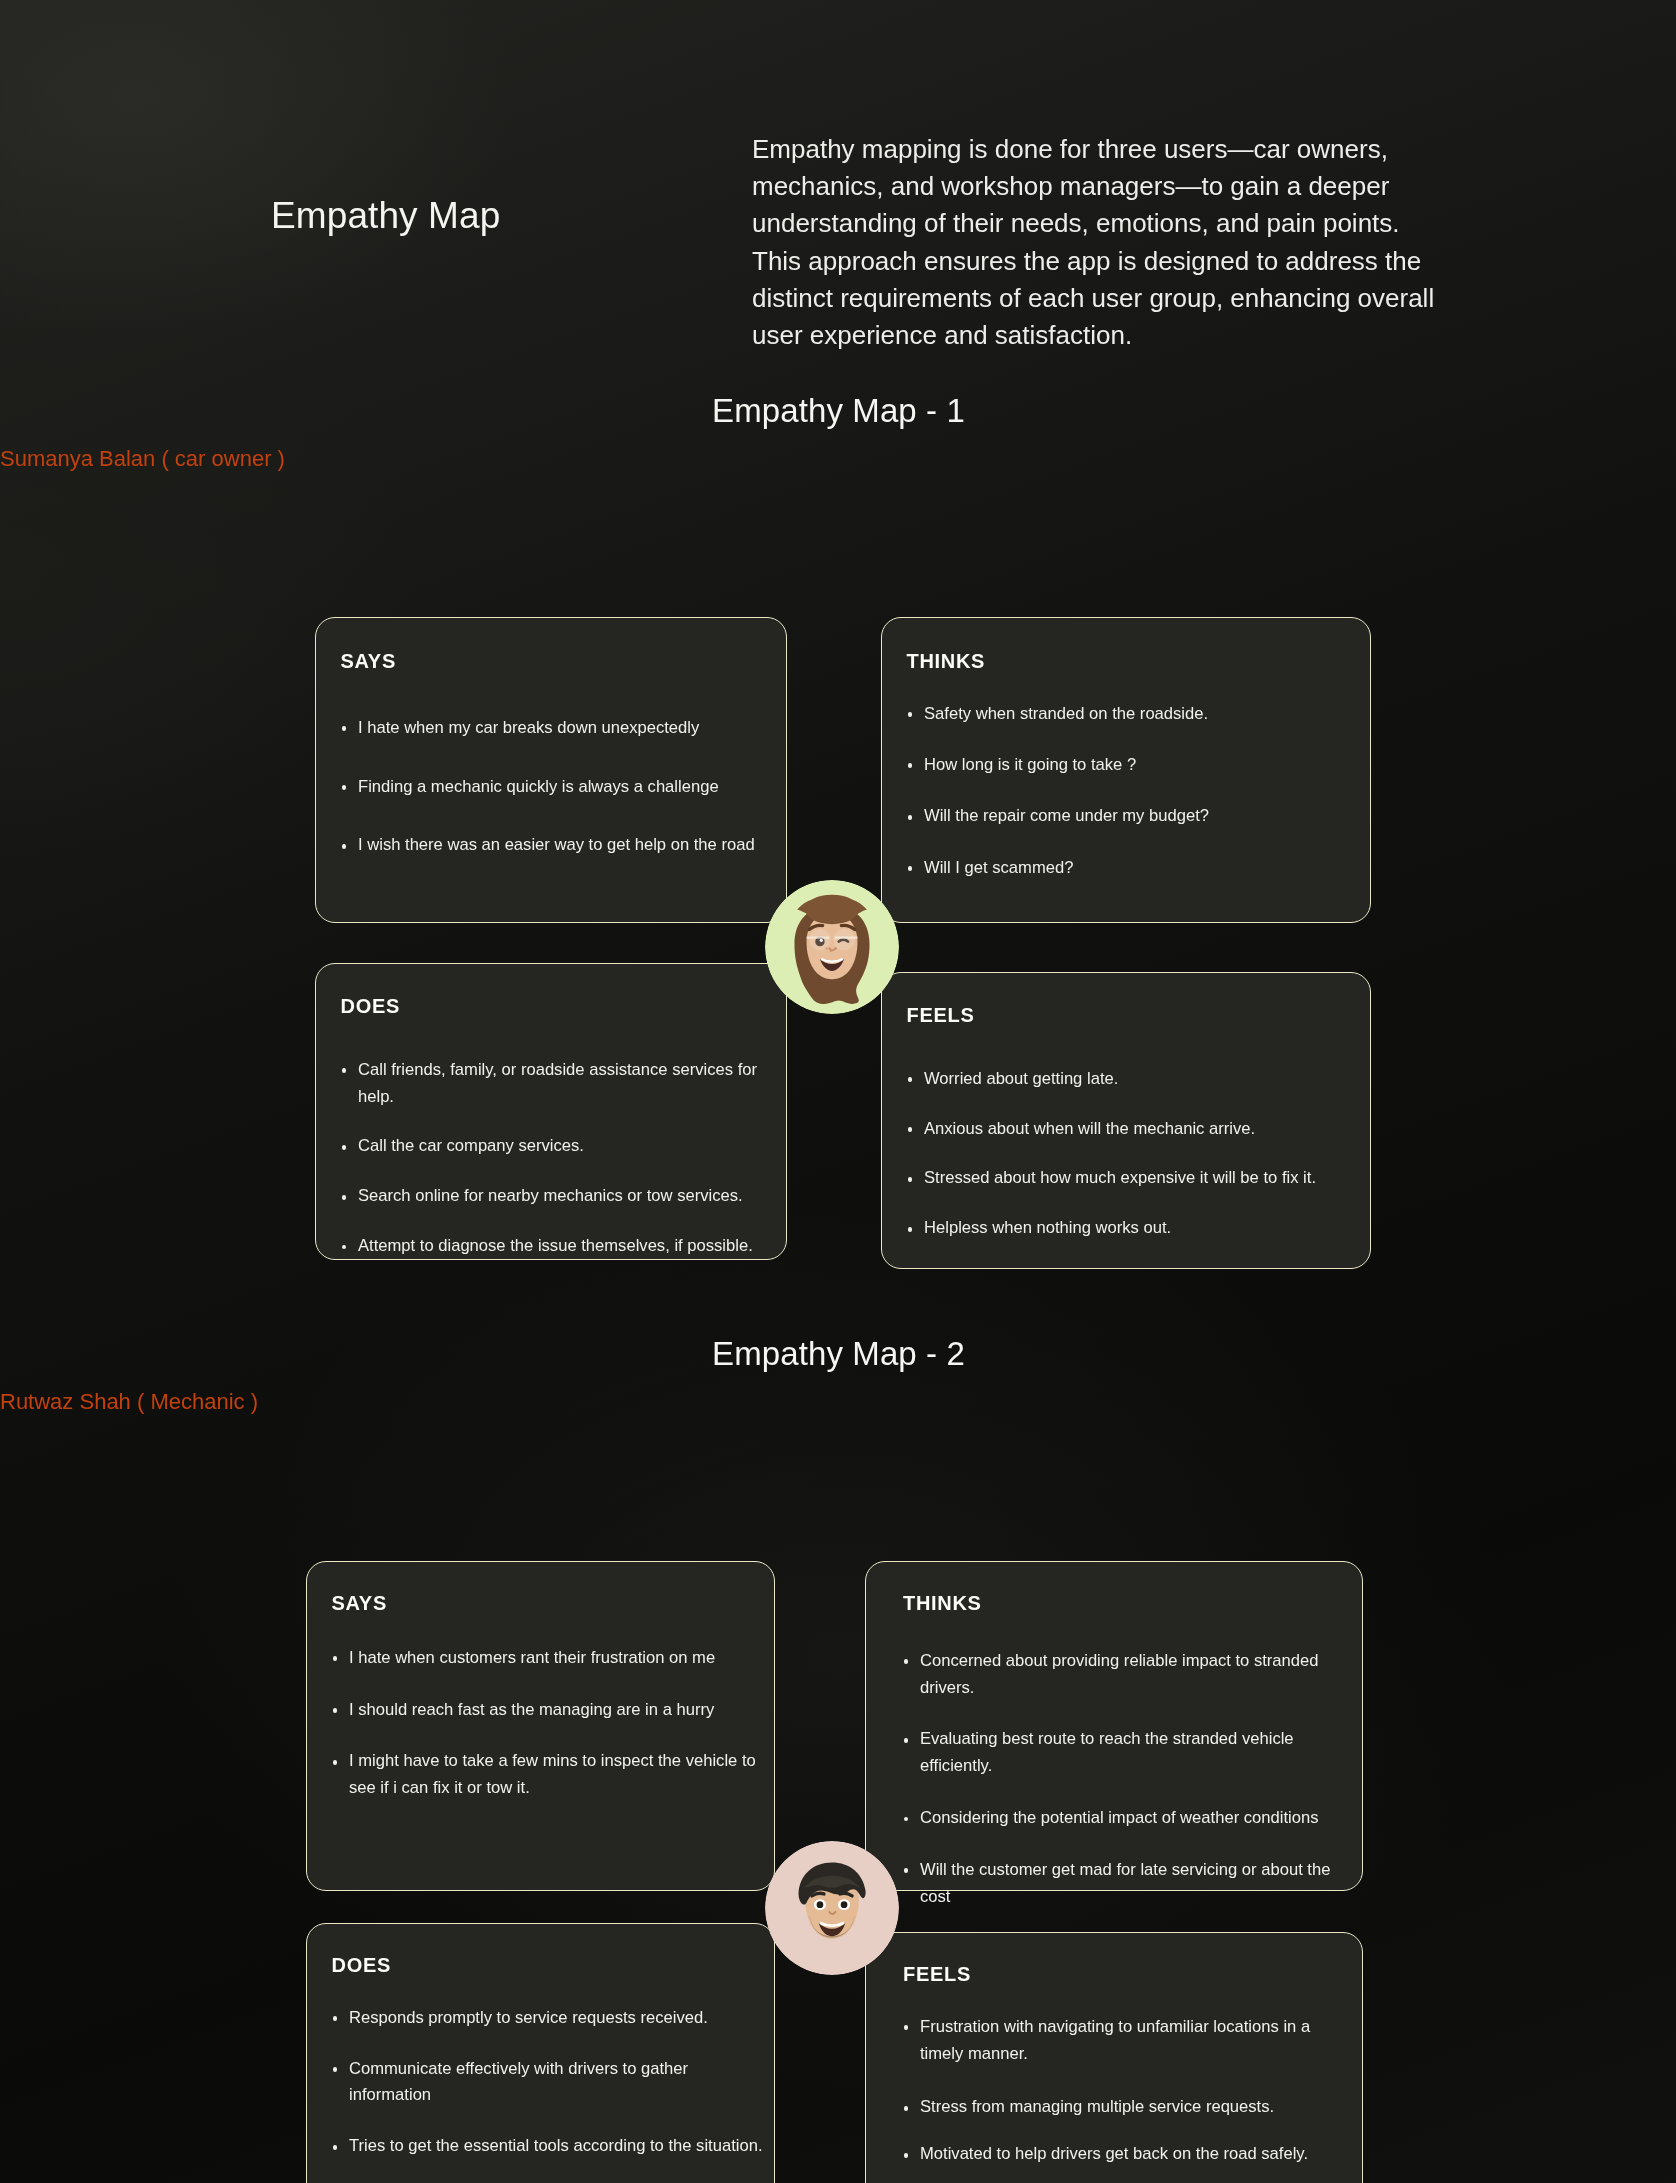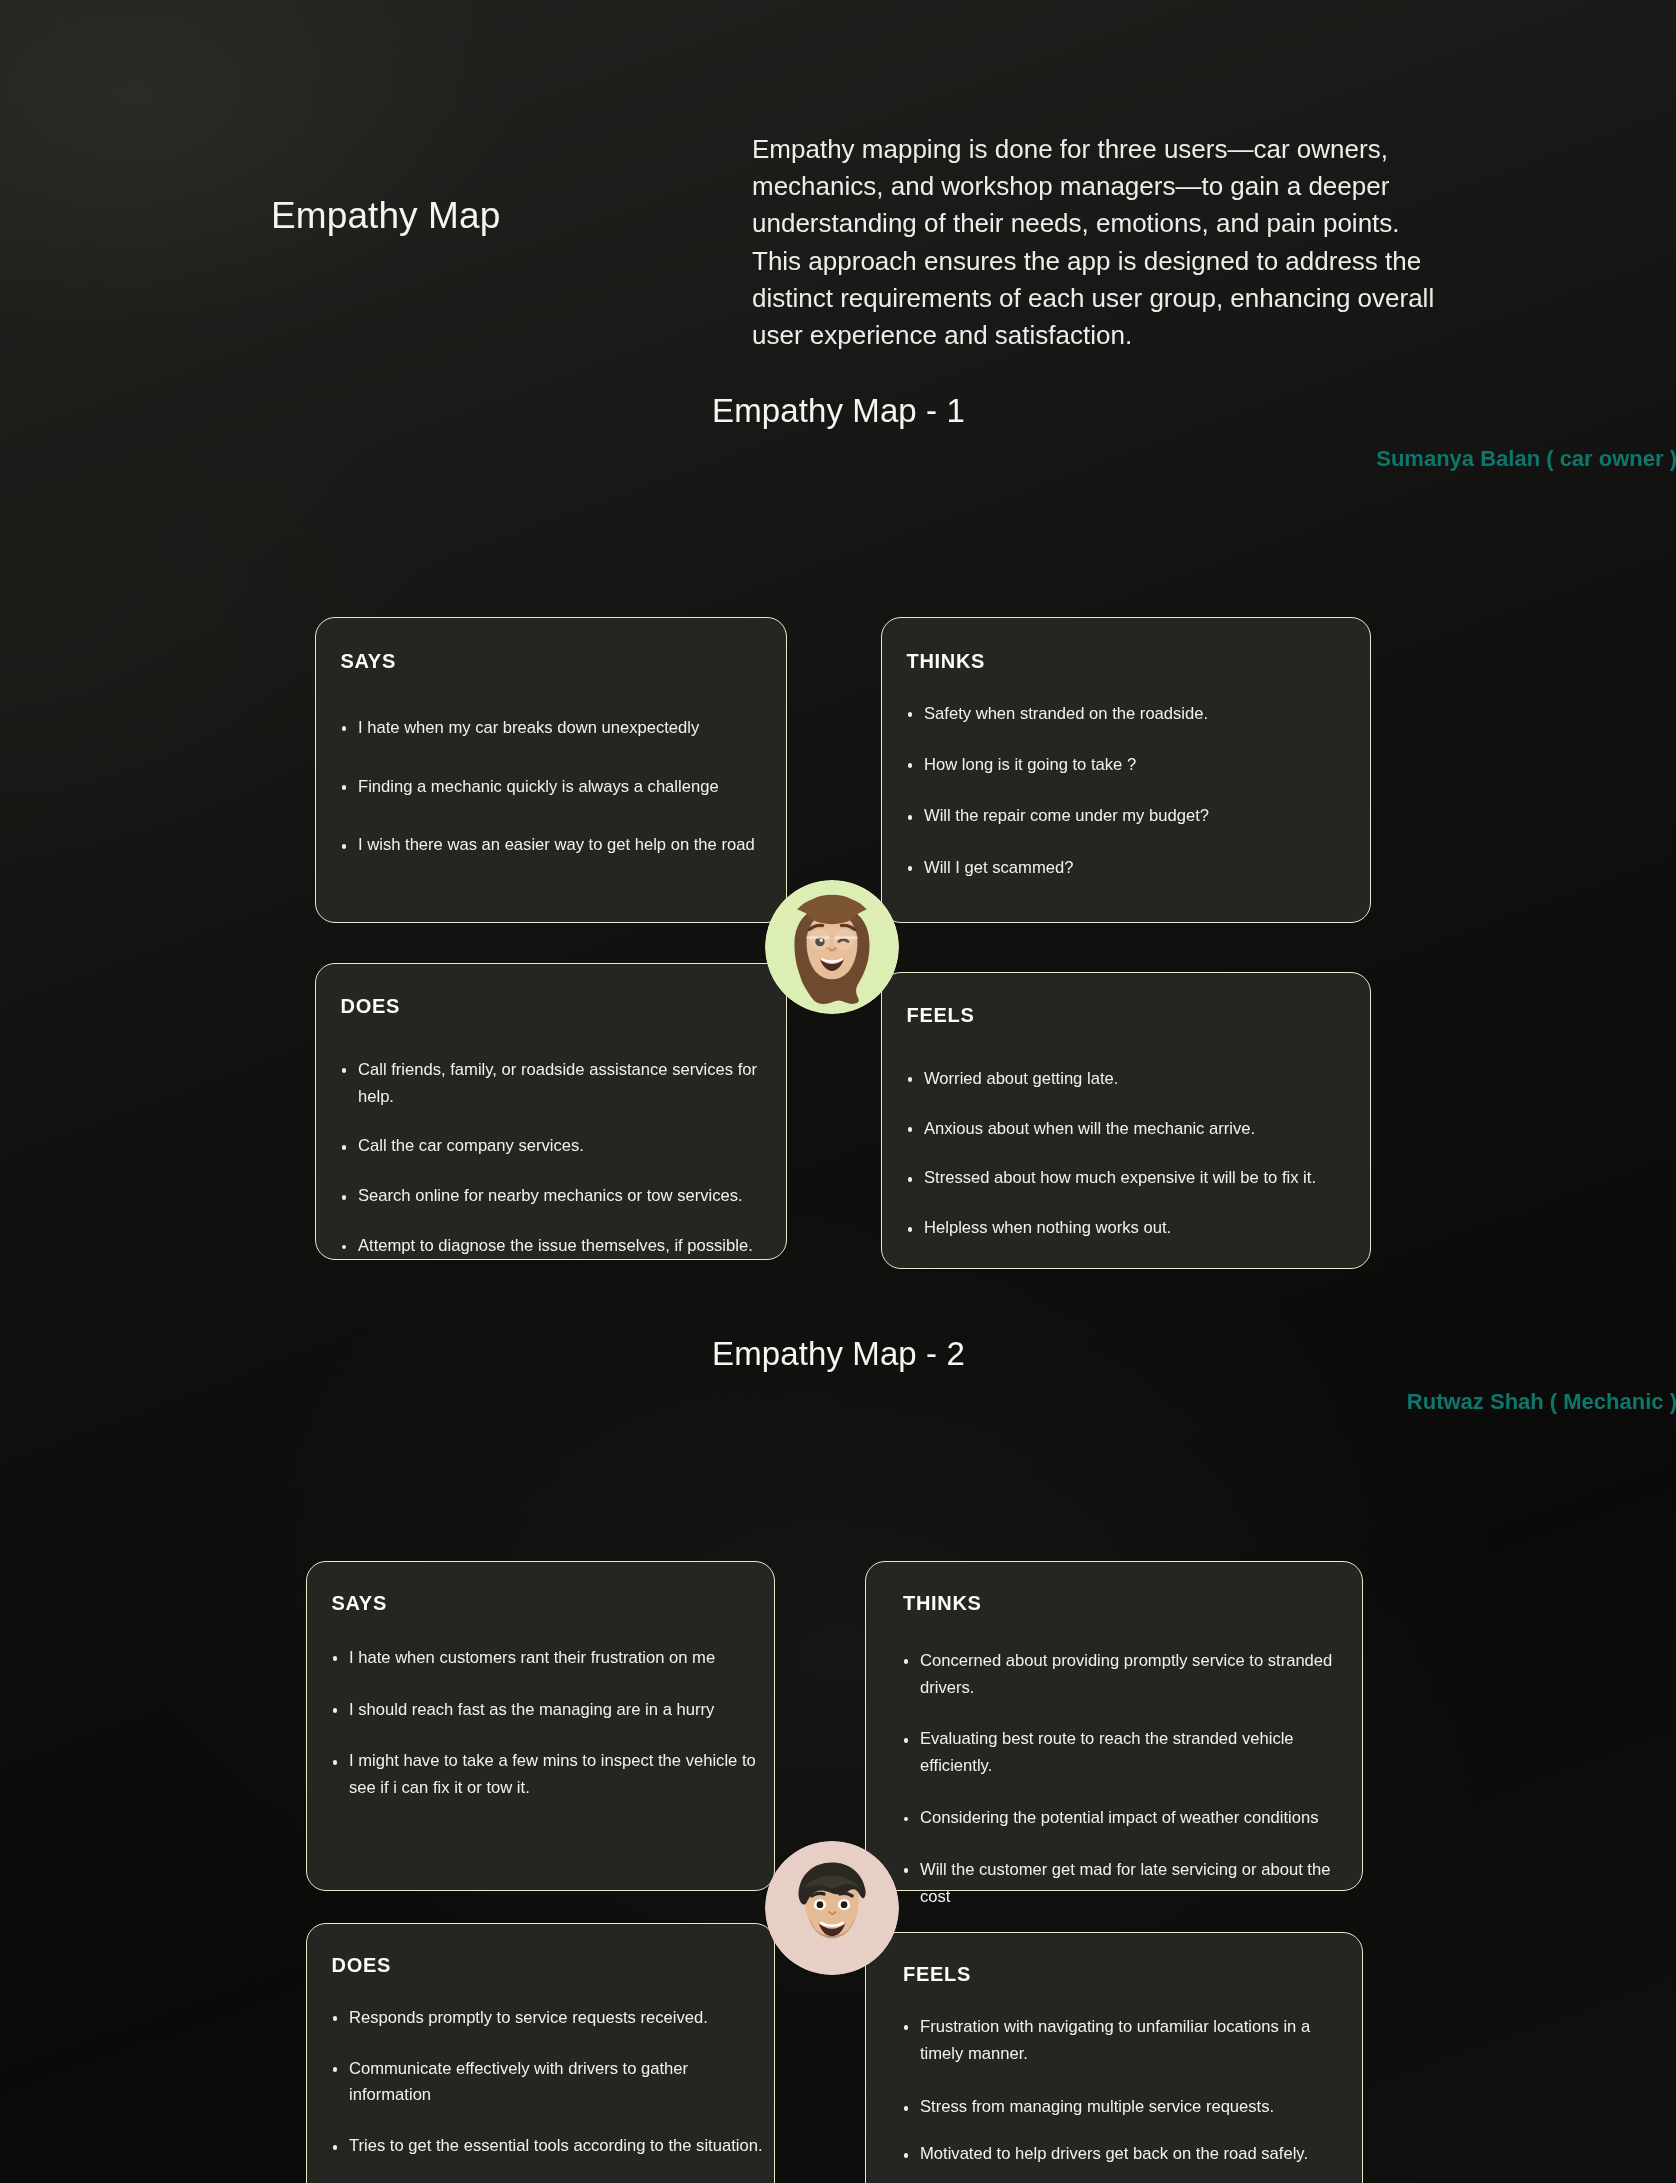--- a/index.html
+++ b/index.html
@@ -37,21 +37,21 @@
     font-size:26px; line-height:1.43; font-weight:400; color:#ededea;
   }
 
   
   .section{ position:absolute; left:0; width:1677px; }
   .sec-title{
     text-align:center; font-size:33px; font-weight:400; color:#f6f6f2;
     letter-spacing:0.1px;
   }
   .sec-sub{
-    text-align:right; font-size:22px; font-weight:700; color:#0f766e;
+    text-align:left; font-size:22px; font-weight:400; color:#c2410c;
     margin-top:15.7px;
   }
 
   .grid{ position:relative; margin-top:0; }
 
   .card{
     position:absolute;
     background:#252521;
     border:0.9px solid #e9e9c9;
     border-radius:20px;
@@ -184,21 +184,21 @@
         <ul class="bullets" style="left:22px; top:83px; width:428px;">
             <li>I hate when customers rant their frustration on me</li>
             <li style="margin-top: 25px;">I should reach fast as the managing are in a hurry</li>
             <li style="margin-top: 25px;">I might have to take a few mins to inspect the vehicle to see if i can fix it or tow it.</li>
           </ul>
       </div>
 
       <div class="card" style="left:865px; top:146px; width:498px; height:330px;">
         <div class="card-title" style="left:37px; top:30px;">THINKS</div>
         <ul class="bullets" style="left:34px; top:86px; width:450px;">
-            <li>Concerned about providing  promptly service to stranded drivers.</li>
+            <li>Concerned about providing  reliable impact to stranded drivers.</li>
             <li style="margin-top: 25px;">Evaluating best route to reach the stranded vehicle efficiently.</li>
             <li style="margin-top: 25px;">Considering the potential impact of weather conditions</li>
             <li style="margin-top: 25px;">Will the customer get mad for late servicing or about the cost</li>
           </ul>
       </div>
 
       <div class="card" style="left:306px; top:508px; width:469px; height:306px;">
         <div class="card-title" style="left:24.5px; top:30px;">DOES</div>
         <ul class="bullets" style="left:22px; top:81px; width:437px;">
             <li>Responds promptly to service requests received.</li>

